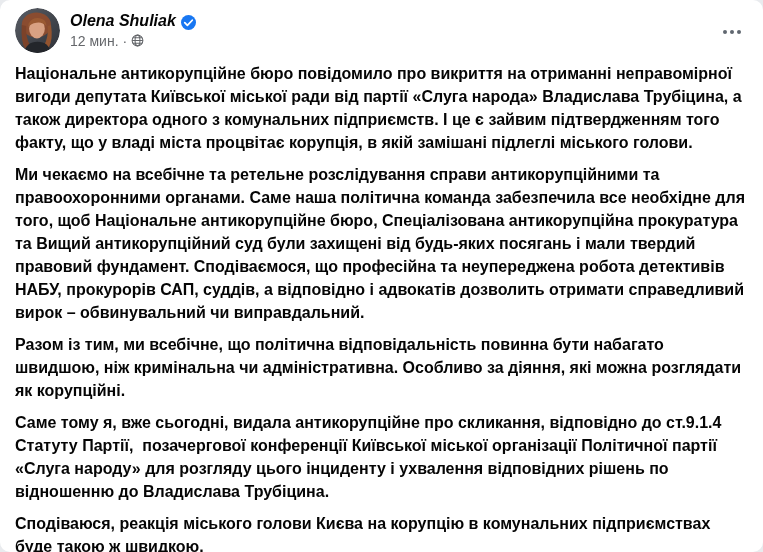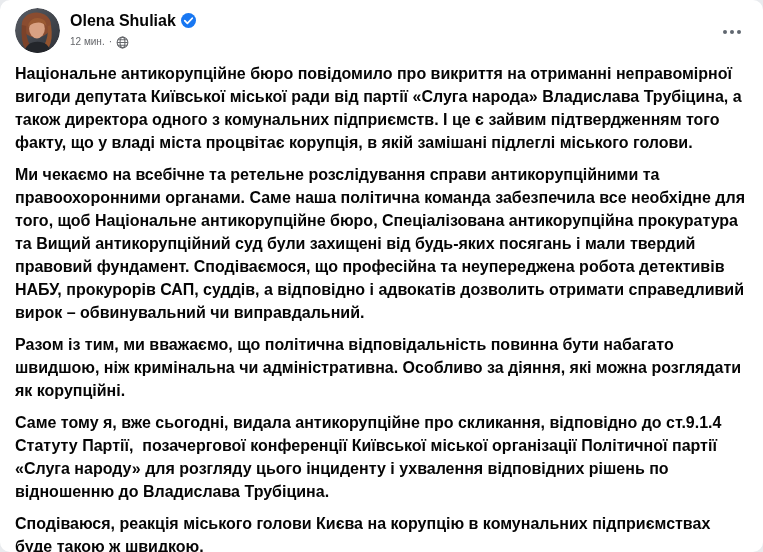--- a/index.html
+++ b/index.html
@@ -22,34 +22,34 @@
   }
   .avatar {
     width: 45px; height: 45px;
     border-radius: 50%;
     overflow: hidden;
     flex: 0 0 45px;
     cursor: pointer;
   }
   .avatar svg { display: block; width: 45px; height: 45px; }
   .header-text { margin-left: 10px; padding-top: 3px; flex: 1 1 auto; }
-  .name-row { display: flex; align-items: center; }
+  .name-row { display: flex; align-items: flex-end; font-style: italic; }
   .author-name {
     font-size: 16px;
     font-weight: 700;
     color: #050505;
     cursor: pointer;
     line-height: 19px;
   }
   .verified-badge { margin-left: 5px; display: inline-flex; }
   .meta-row {
     display: flex;
-    align-items: center;
+    align-items: flex-start;
     margin-top: 3px;
-    font-size: 10px;
+    font-size: 14px;
     color: #65676b;
     line-height: 17px;
   }
   .meta-sep { margin: 0 4px; }
   .globe-icon { display: inline-flex; margin-top: 1px; }
   .more-button {
     margin-left: auto;
     align-self: flex-start;
     margin-top: 16px;
     background: none;
@@ -139,18 +139,18 @@
       <i></i>
         <i></i>
         <i></i>
     </button>
 
   </div>
 
   <div class="post-body">
     <p>Національне антикорупційне бюро повідомило про викриття на отриманні неправомірної вигоди депутата Київської міської ради від партії «Слуга народа» Владислава Трубіцина, а також директора одного з комунальних підприємств. І це є зайвим підтвердженням того факту, що у владі міста процвітає корупція, в якій замішані підлеглі міського голови.</p>
     <p>Ми чекаємо на всебічне та ретельне розслідування справи антикорупційними та правоохоронними органами. Саме наша політична команда забезпечила все необхідне для того, щоб Національне антикорупційне бюро, Спеціалізована антикорупційна прокуратура та Вищий антикорупційний суд були захищені від будь-яких посягань і мали твердий правовий фундамент. Сподіваємося, що професійна та неупереджена робота детективів НАБУ, прокурорів САП, суддів, а відповідно і адвокатів дозволить отримати справедливий вирок – обвинувальний чи виправдальний.</p>
-    <p>Разом із тим, ми вважаємо, що політична відповідальність повинна бути набагато швидшою, ніж кримінальна чи адміністративна. Особливо за діяння, які можна розглядати як корупційні.</p>
+    <p>Разом із тим, ми всебічне, що політична відповідальність повинна бути набагато швидшою, ніж кримінальна чи адміністративна. Особливо за діяння, які можна розглядати як корупційні.</p>
     <p>Саме тому я, вже сьогодні, видала антикорупційне про скликання, відповідно до ст.9.1.4 Статуту Партії,  позачергової конференції Київської міської організації Політичної партії «Слуга народу» для розгляду цього інциденту і ухвалення відповідних рішень по відношенню до Владислава Трубіцина.</p>
     <p>Сподіваюся, реакція міського голови Києва на корупцію в комунальних підприємствах буде такою ж швидкою.</p>
   </div>
 
 </div>
 
 </body></html>

